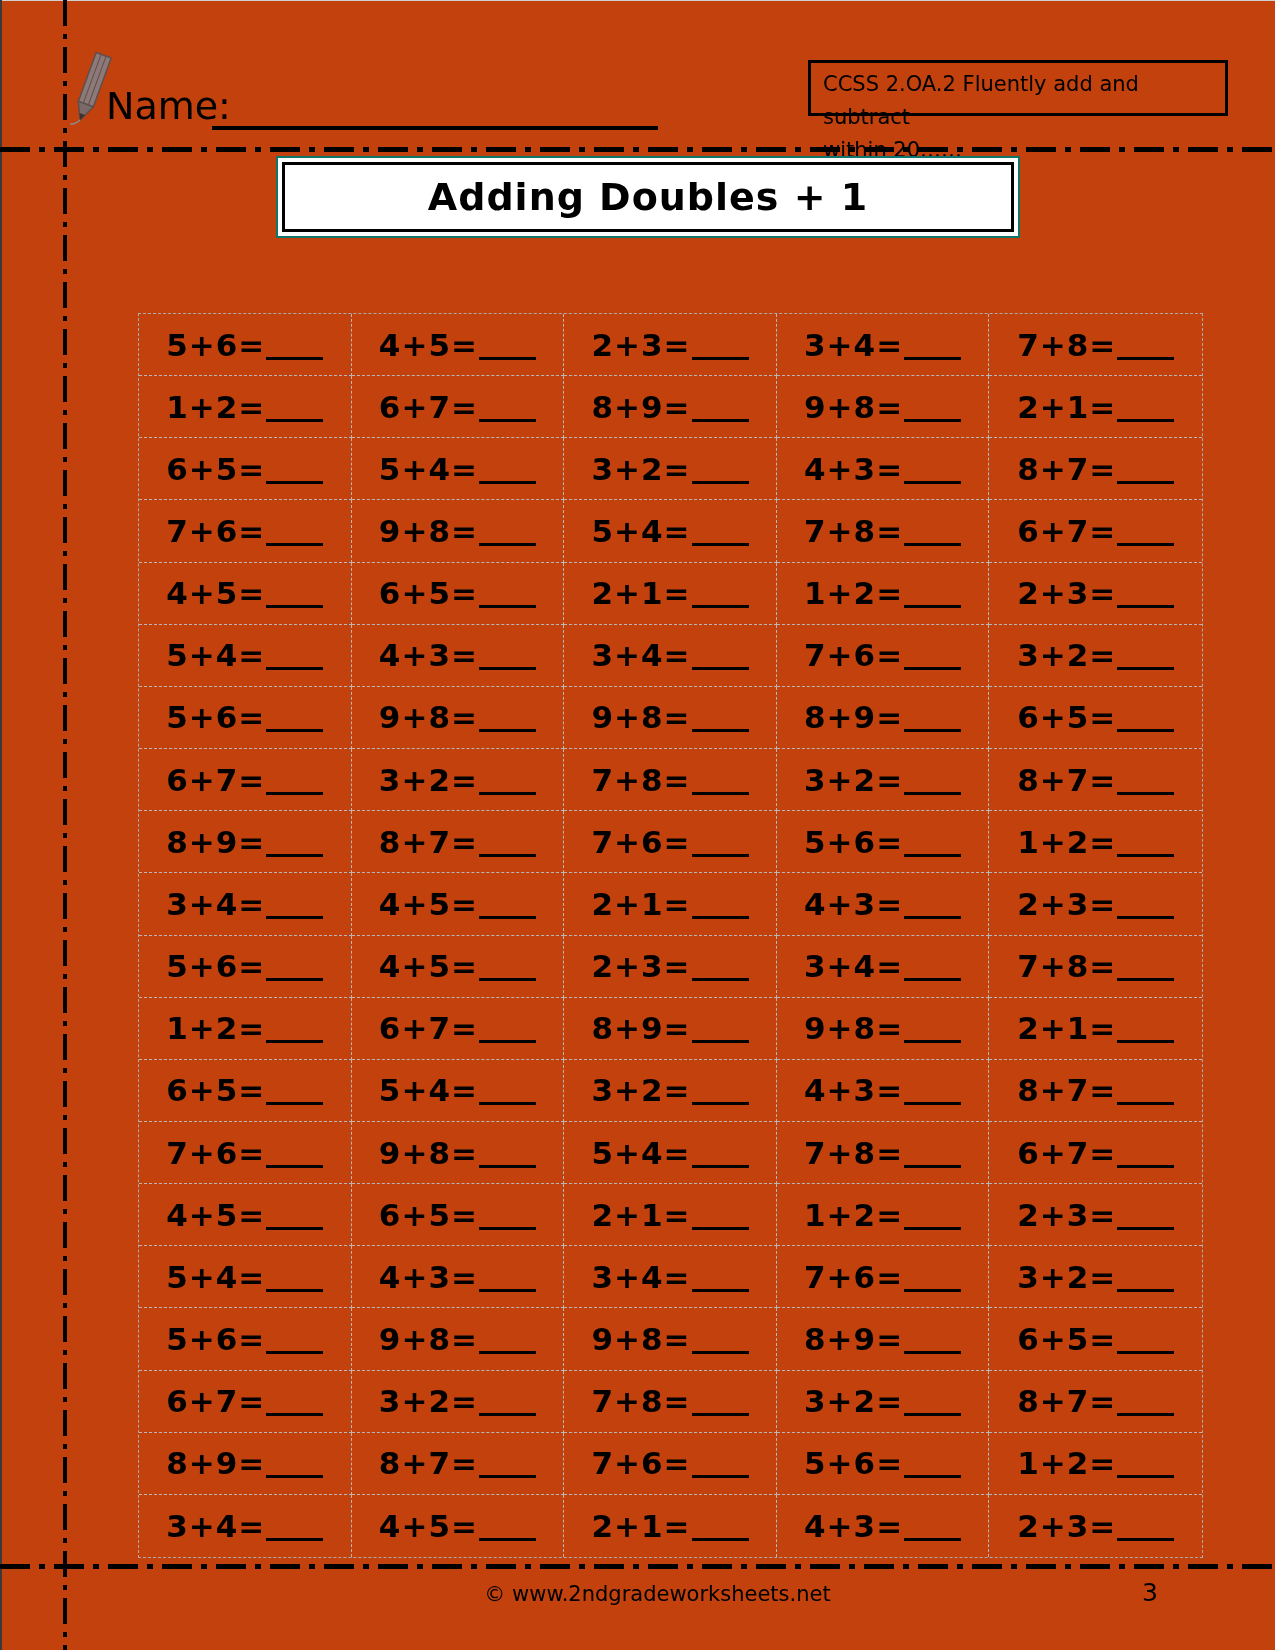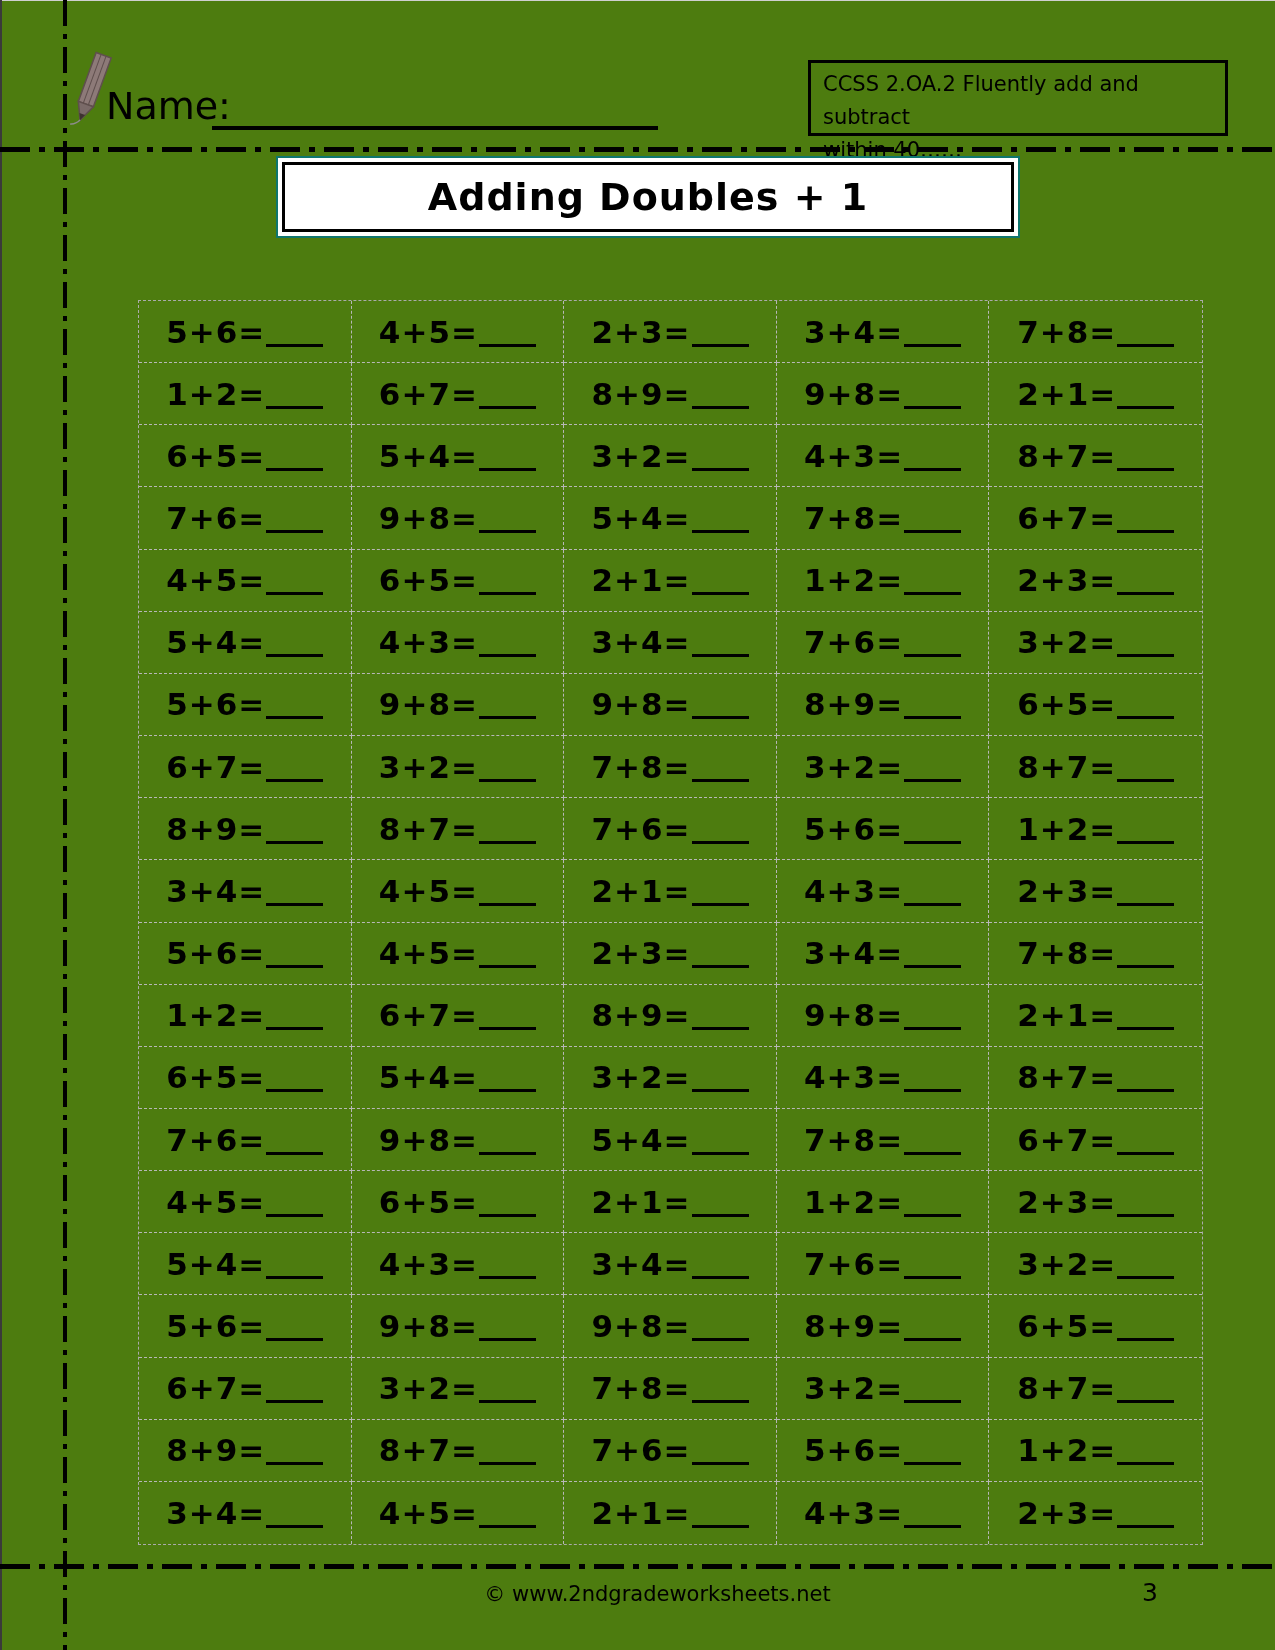--- a/index.html
+++ b/index.html
@@ -1,17 +1,17 @@
 <!DOCTYPE html>
 <html><head>
 <meta charset="utf-8">
 <style>
   html,body{margin:0;padding:0;background:#fff;}
   .page{
-    position:relative;width:1275px;height:1650px;background:#4d7c0f;
+    position:relative;width:1275px;height:1650px;background:#c2410c;
     font-family:"DejaVu Sans",sans-serif;color:#000;overflow:hidden;
   }
   
   .edge-top{position:absolute;left:0;top:0;width:1275px;height:1px;background:#cfcfcf;}
   .edge-left{position:absolute;left:0;top:0;width:2px;height:1650px;background:#3a3a3a;}
   
   .vline{
     position:absolute;left:63px;top:0;width:4px;height:1650px;
     background:repeating-linear-gradient(to bottom,#000 0 26px,transparent 26px 34px,#000 34px 39px,transparent 39px 47px);
   }
@@ -19,21 +19,21 @@
     position:absolute;left:0;width:1275px;height:5px;
     background:repeating-linear-gradient(to right,#000 0 30px,transparent 30px 39px,#000 39px 45px,transparent 45px 54px);
   }
   .hline.top{top:147px;}
   .hline.bottom{top:1564px;}
   
   .pencil{position:absolute;left:68px;top:48px;}
   .name-label{position:absolute;left:106px;top:84px;font-size:38px;line-height:1.2;}
   .name-line{position:absolute;left:212px;top:126px;width:446px;height:4px;background:#000;}
   .ccss-box{
-    position:absolute;left:808px;top:60px;width:420px;height:76px;box-sizing:border-box;
+    position:absolute;left:808px;top:60px;width:420px;height:56px;box-sizing:border-box;
     border:3px solid #000;padding:5px 12px;font-size:21px;line-height:33px;
   }
   
   .title-outer{
     position:absolute;left:276px;top:156px;width:744px;height:82px;box-sizing:border-box;
     border:2px solid #0f766e;padding:4px;background:#fff;
   }
   .title-inner{
     width:100%;height:100%;box-sizing:border-box;border:3px solid #000;
     display:flex;align-items:center;justify-content:center;
@@ -42,21 +42,21 @@
   
   .directions-box{
     position:absolute;left:78px;top:246px;width:1121px;height:66px;box-sizing:border-box;
     border:2px dotted #555;display:flex;align-items:center;padding-left:16px;
   }
   .glasses{flex:0 0 auto;margin-right:8px;}
   .dir-label{font-size:30px;font-weight:700;margin-right:10px;}
   .dir-text{font-size:28px;}
   
   .grid{
-    position:absolute;left:138px;top:300px;width:1065px;height:1245px;box-sizing:border-box;
+    position:absolute;left:138px;top:313px;width:1065px;height:1245px;box-sizing:border-box;
     display:grid;grid-template-columns:repeat(5,1fr);grid-template-rows:repeat(20,1fr);
     border:1px dashed #ababab;
     text-align:center;
   }
   .cell{
     display:flex;align-items:center;justify-content:center;
     border-right:1px dashed #b7b7b7;border-bottom:1px dashed #b7b7b7;
     font-size:31px;font-weight:700;letter-spacing:1px;white-space:nowrap;
   }
   .cell:nth-child(5n){border-right:none;}
@@ -89,21 +89,21 @@
         <path d="M23 74 q-3 6 -8 7" fill="none" stroke="#8d8d8d" stroke-width="1.5"></path>
       </g>
     </svg>
   </div>
 
   <div class="name-label">Name:</div>
   <div class="name-line"></div>
 
   <div class="ccss-box">
     <div>CCSS  2.OA.2  Fluently add and subtract</div>
-    <div>within 40……</div>
+    <div>within 20……</div>
   </div>
 
   <div class="title-outer">
     <div class="title-inner">Adding Doubles + 1</div>
   </div>
 
 
   <div class="grid">
       <div class="cell">
         <span>5+6=</span>

